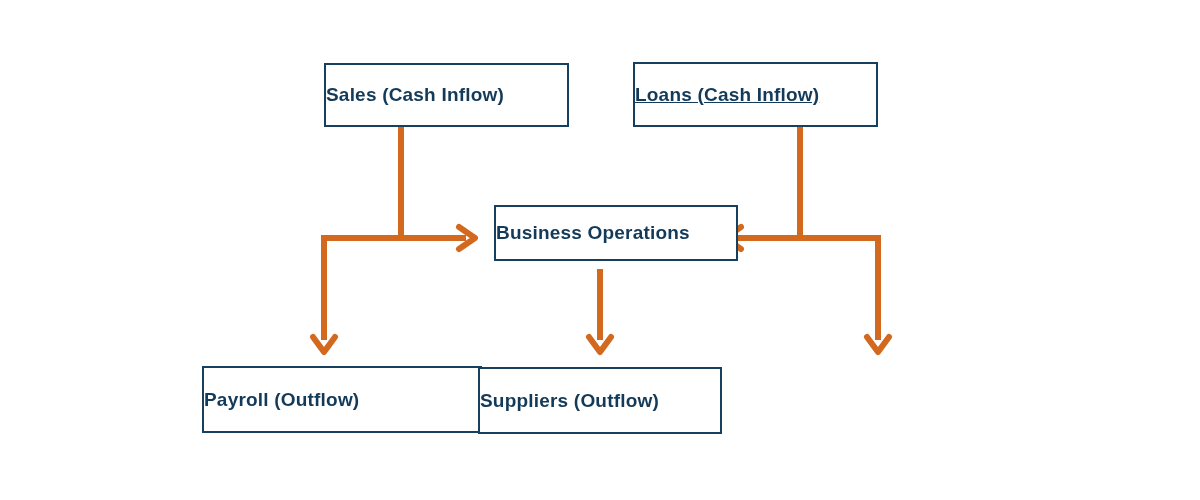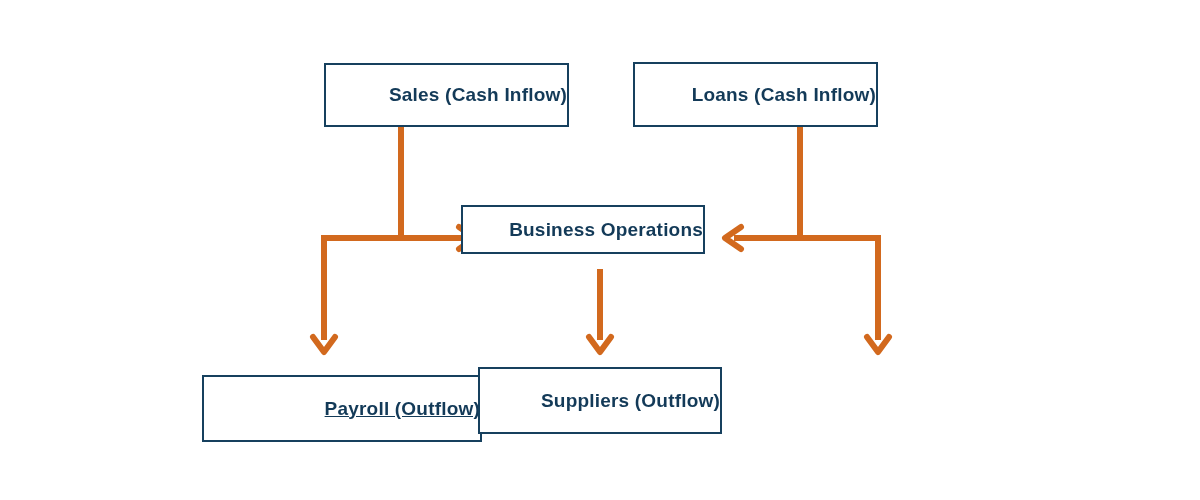--- a/index.html
+++ b/index.html
@@ -40,28 +40,28 @@
   .node {
     position: absolute;
     background: #ffffff;
     border: 2px solid var(--node-border);
     color: var(--node-text);
     font-weight: 700;
     font-size: 19px;
     letter-spacing: 0.2px;
     display: flex;
     align-items: center;
-    justify-content: flex-end;
+    justify-content: flex-start;
     text-align: center;
     white-space: nowrap;
   }
   .node-sales     { left: 324px; top:  63px; width: 245px; height: 64px; }
-  .node-loans     { left: 633px; top:  62px; width: 245px; height: 65px; }
-  .node-business  { left: 461px; top: 205px; width: 244px; height: 49px; }
-  .node-payroll   { left: 202px; top: 375px; width: 280px; height: 67px; text-decoration: underline; }
+  .node-loans     { left: 633px; top:  62px; width: 245px; height: 65px; text-decoration: underline; }
+  .node-business  { left: 494px; top: 205px; width: 244px; height: 56px; }
+  .node-payroll   { left: 202px; top: 366px; width: 280px; height: 67px; }
   .node-suppliers { left: 478px; top: 357px; width: 244px; height: 67px; margin-top: 10px; }
   .node-utilities { left: 754px; top: 357px; width: 245px; height: 67px; }
 </style>
 </head>
 <body>
 
 <div class="canvas">
 
   <svg class="edges-layer" viewBox="0 0 1200 500" xmlns="http://www.w3.org/2000/svg" aria-hidden="true">
 

